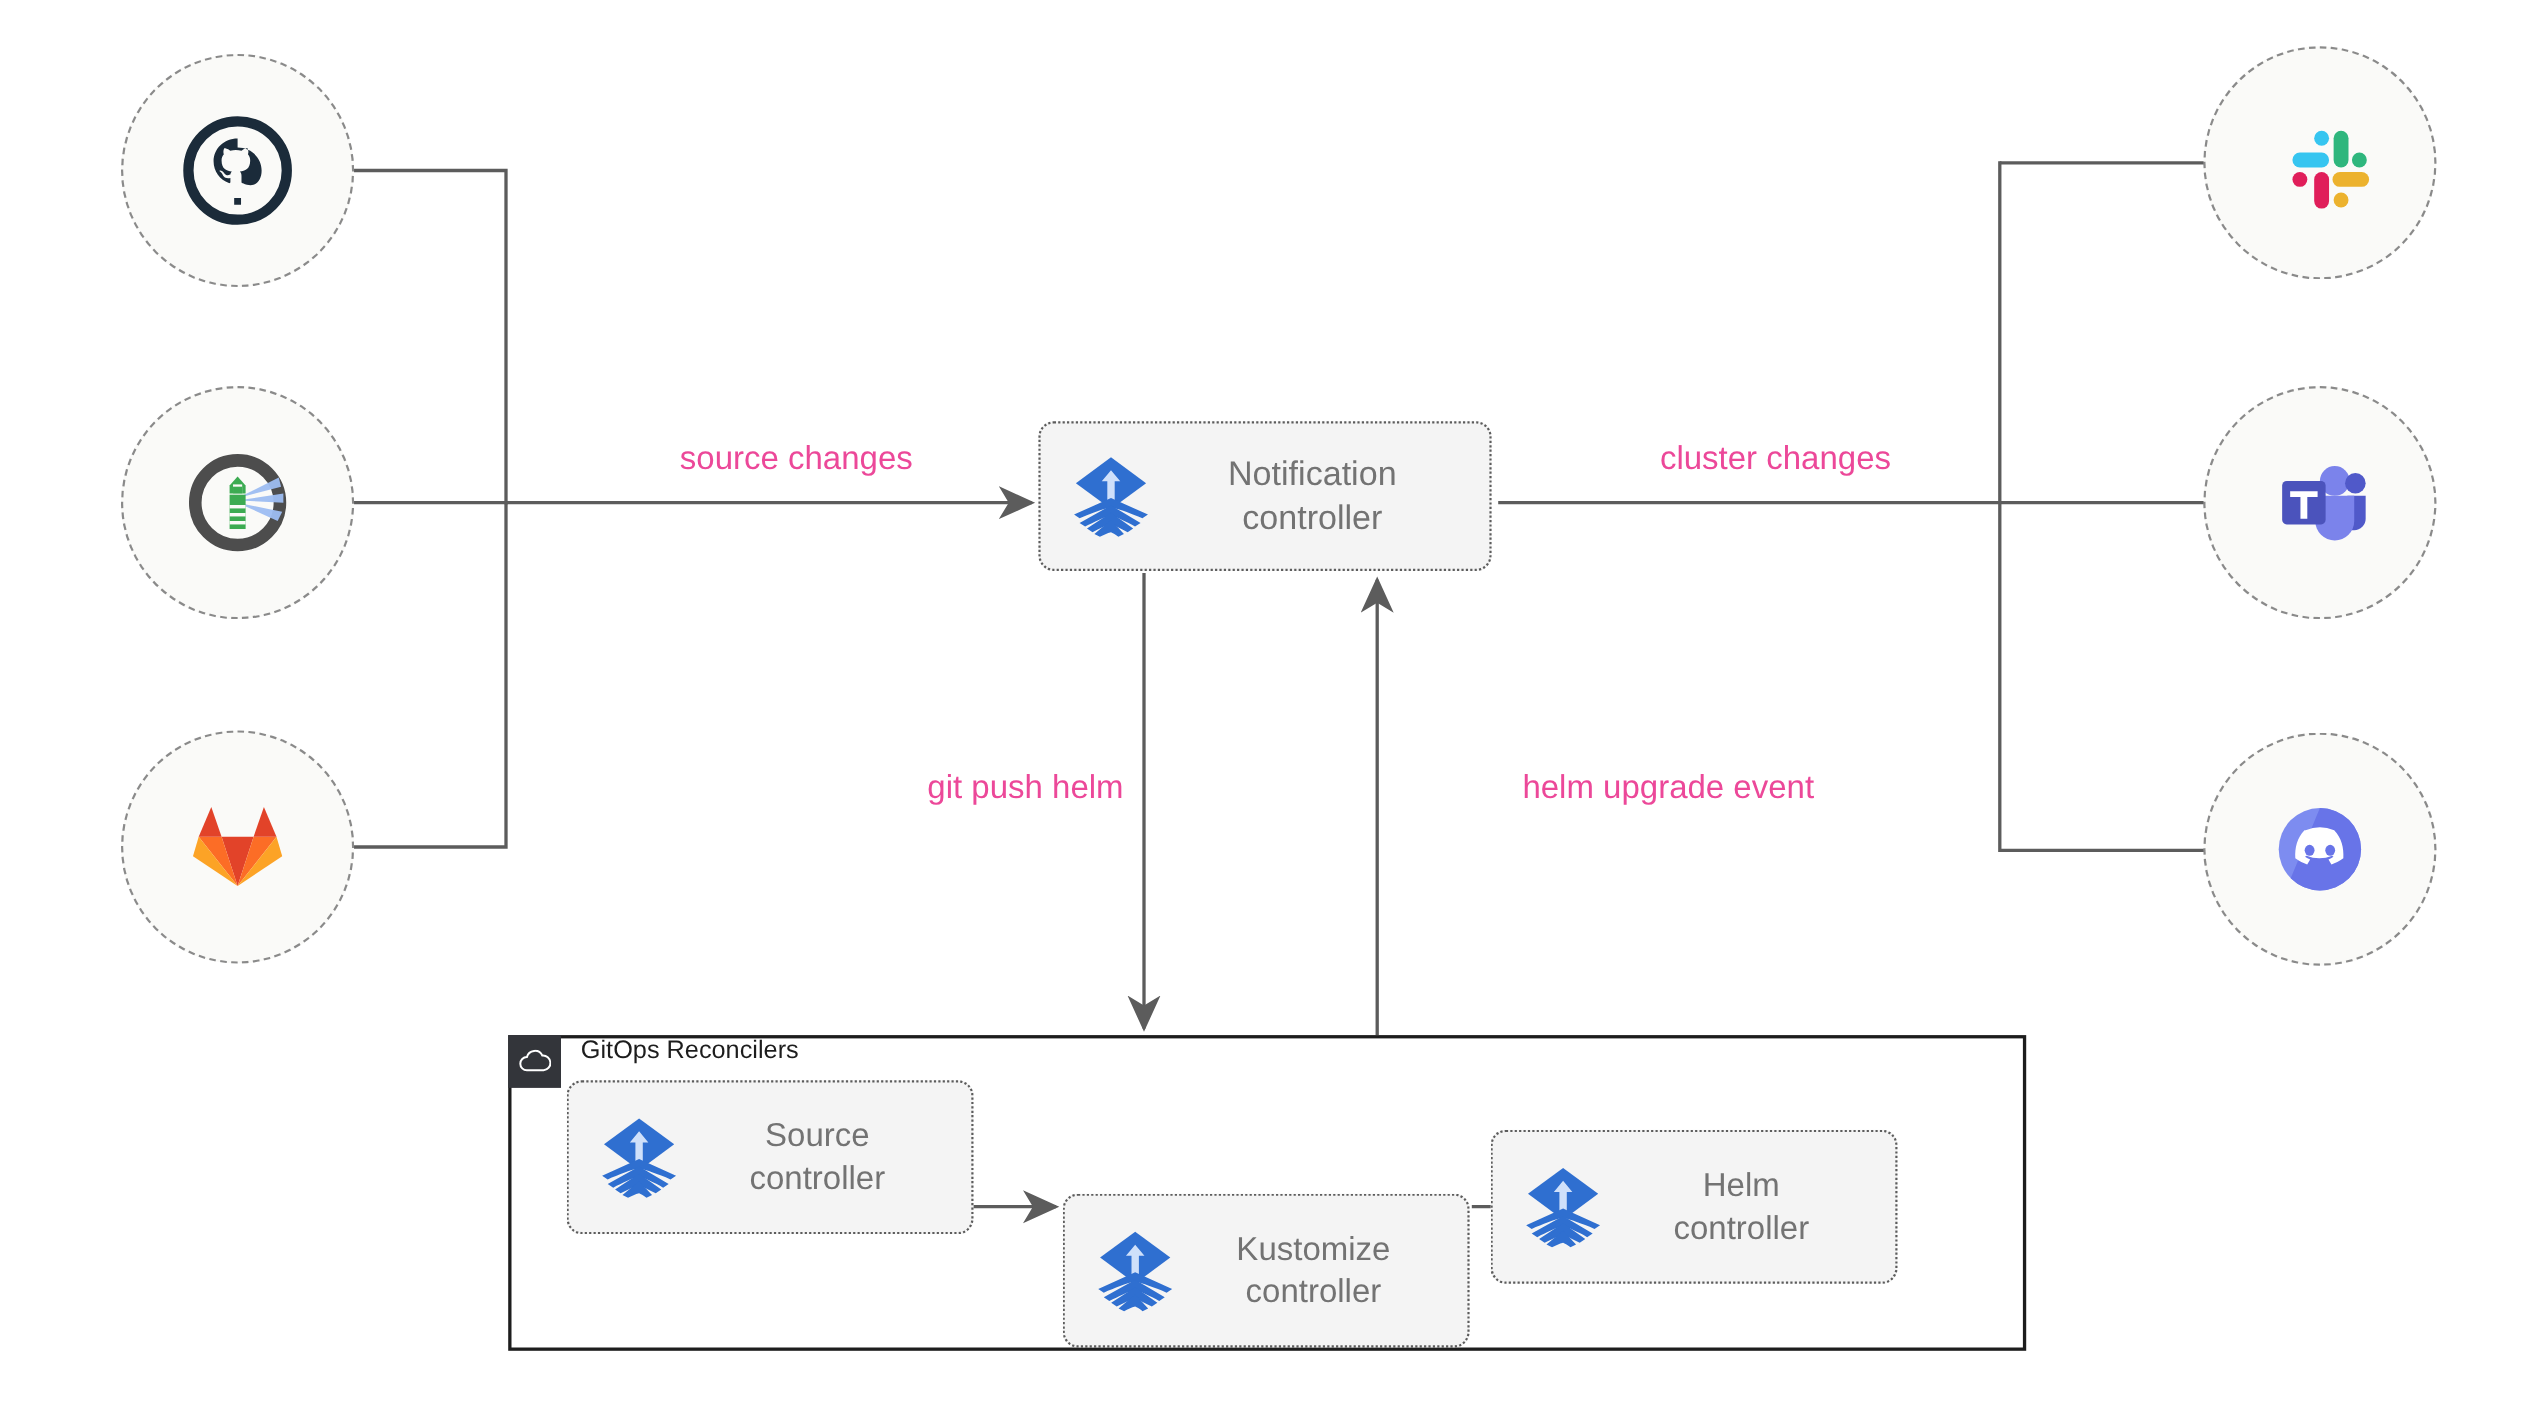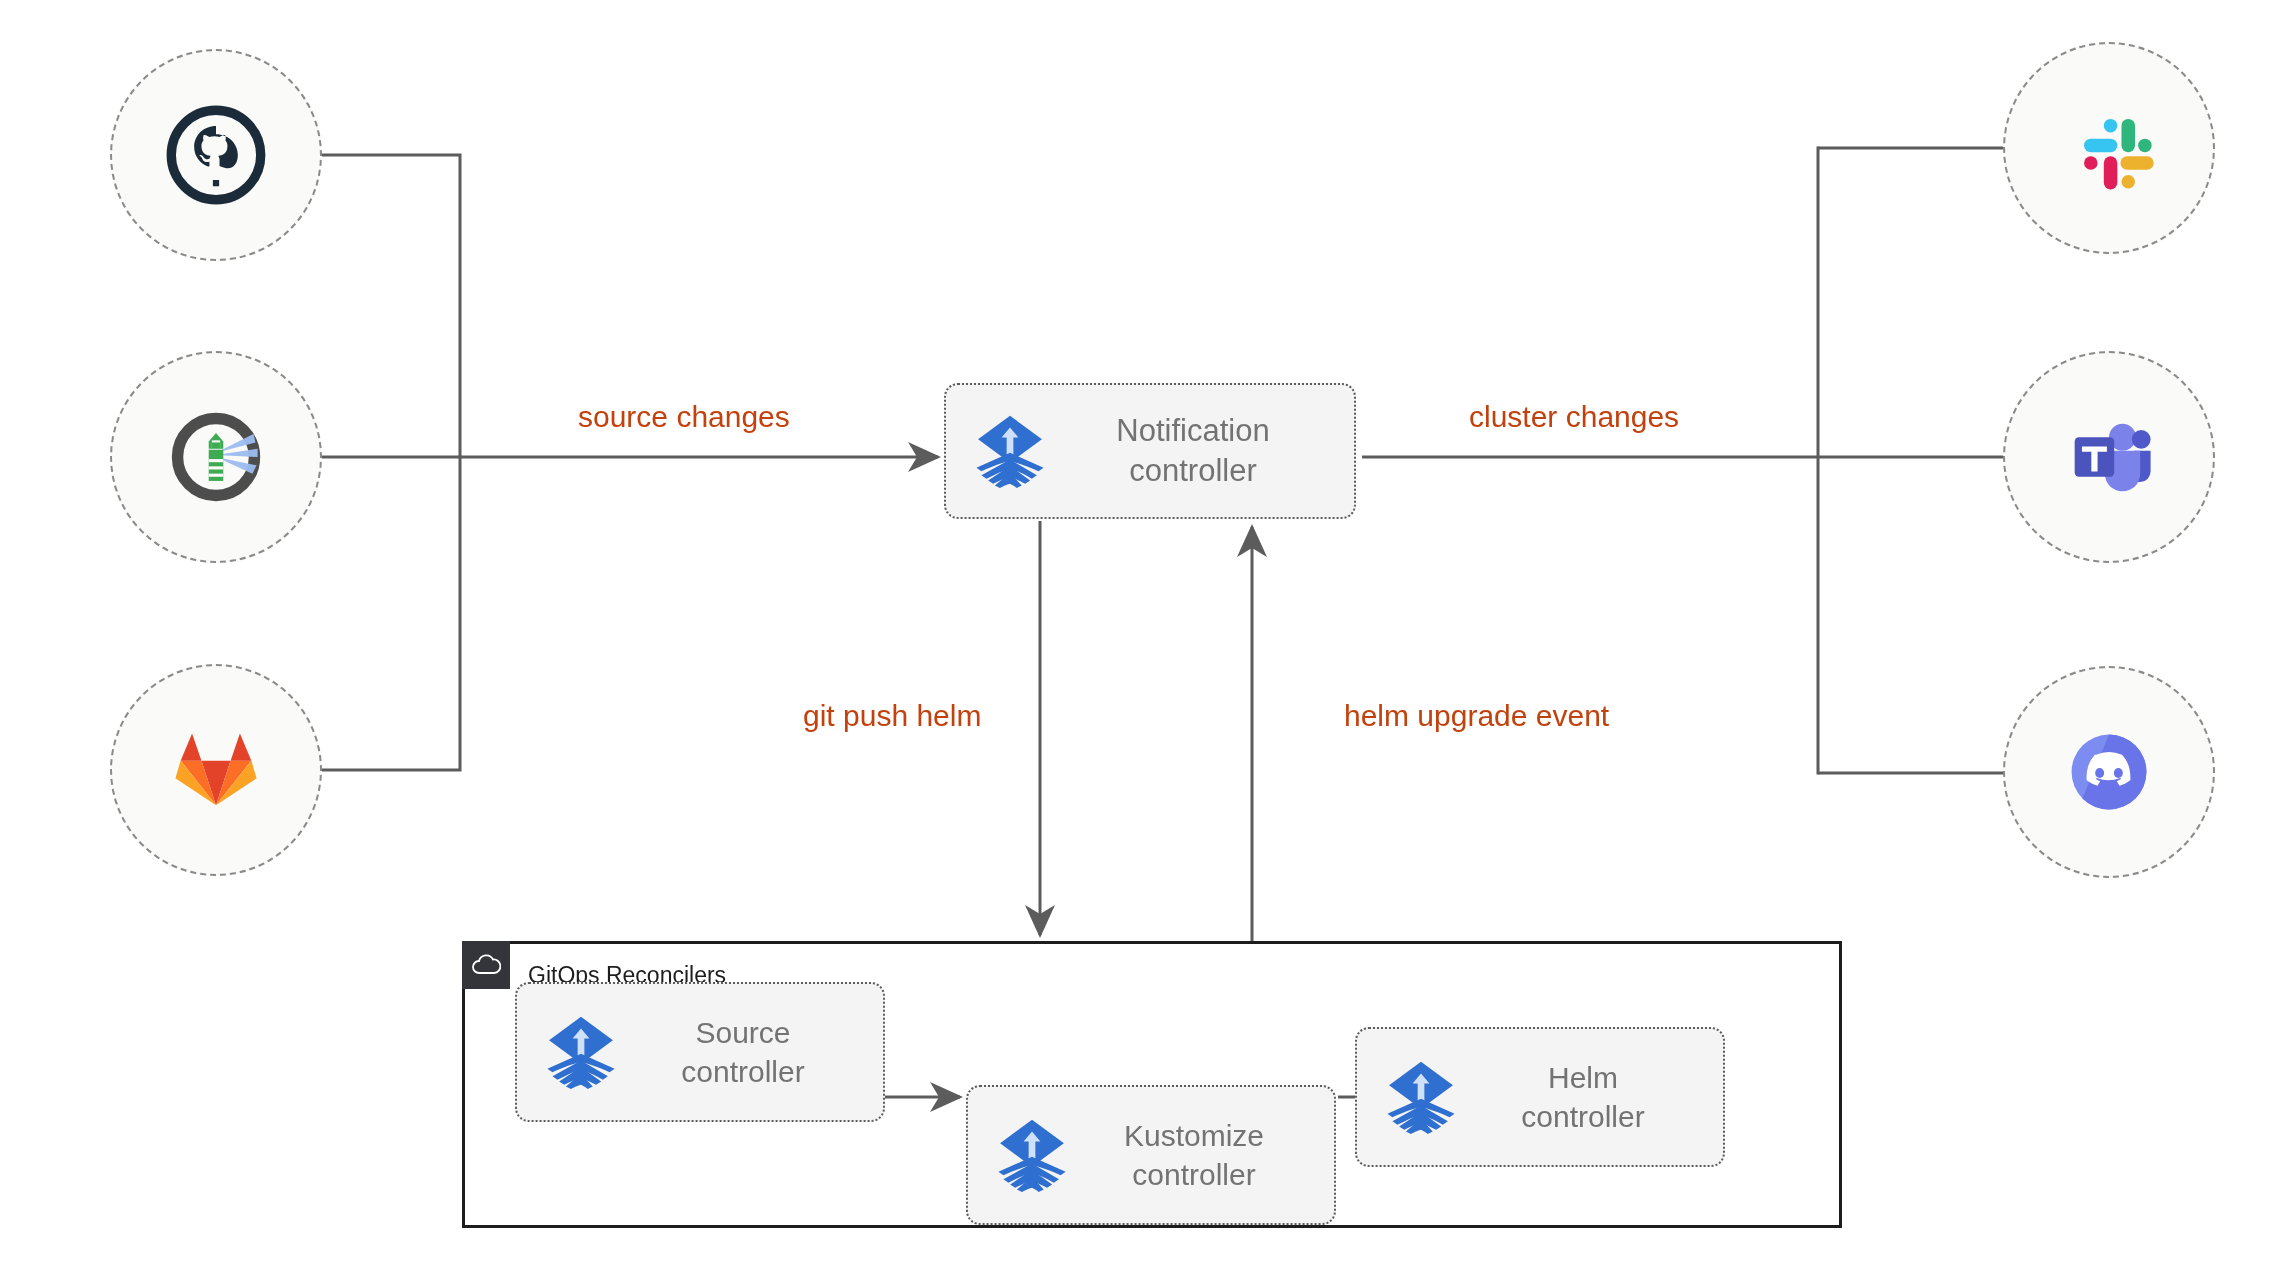--- a/index.html
+++ b/index.html
@@ -92,43 +92,44 @@
     border: 3px solid #1d1d1d;
     background: #ffffff;
     box-sizing: border-box;
   }
   #reconcilers-header {
     position: absolute;
     left: 462px;
     top: 941px;
     height: 48px;
     display: flex;
-    align-items: flex-end;
+    align-items: flex-start;
   }
   #reconcilers-badge {
     width: 48px;
     height: 48px;
     background: #33353a;
     display: flex;
     align-items: center;
     justify-content: center;
     flex: 0 0 48px;
   }
   #reconcilers-title {
     font-size: 23px;
     color: #1d1d1d;
     margin-left: 18px;
     white-space: nowrap;
   }
   
   .edge-label {
     position: absolute;
     font-size: 30px;
-    color: #c2410c;
+    color: #ec4899;
     white-space: nowrap;
+    margin-left: 40px;
   }
   #label-source-changes  { left: 578px;  top: 400px; }
   #label-cluster-changes { left: 1469px; top: 400px; }
   #label-git-push        { left: 803px;  top: 699px; }
   #label-helm-upgrade    { left: 1344px; top: 699px; }
 </style>
 </head>
 <body>
 
 <div id="stage">

